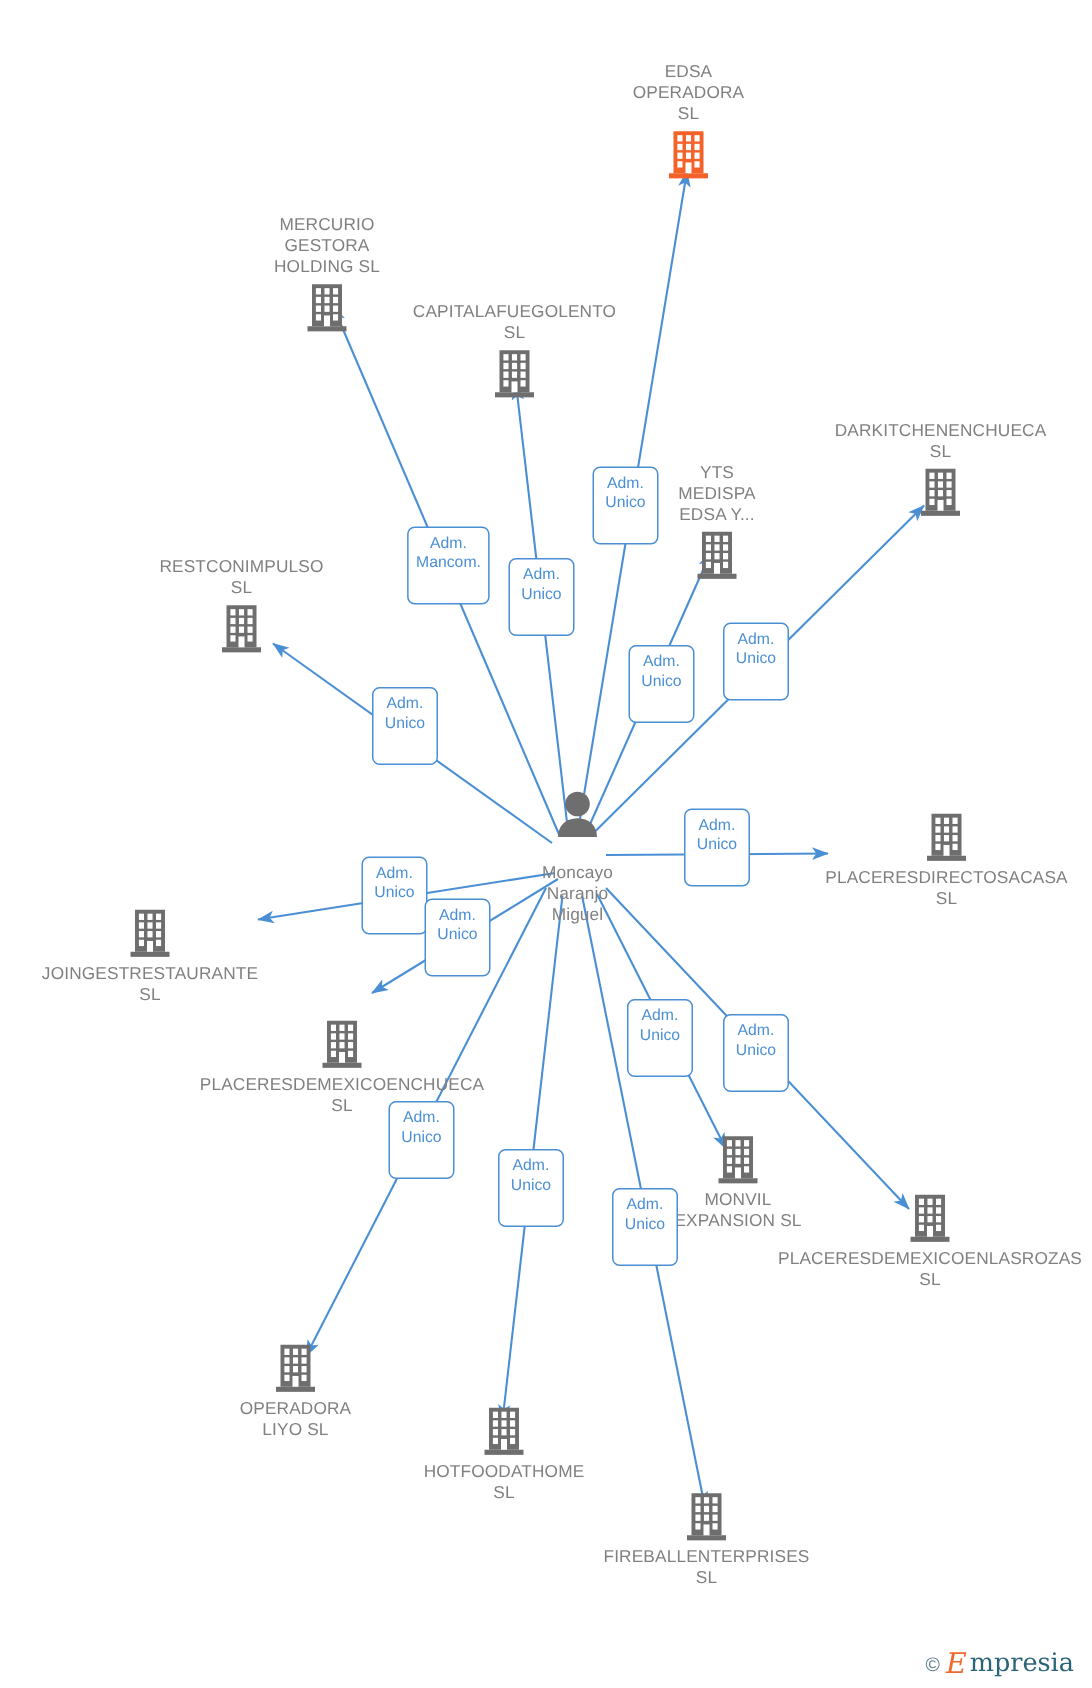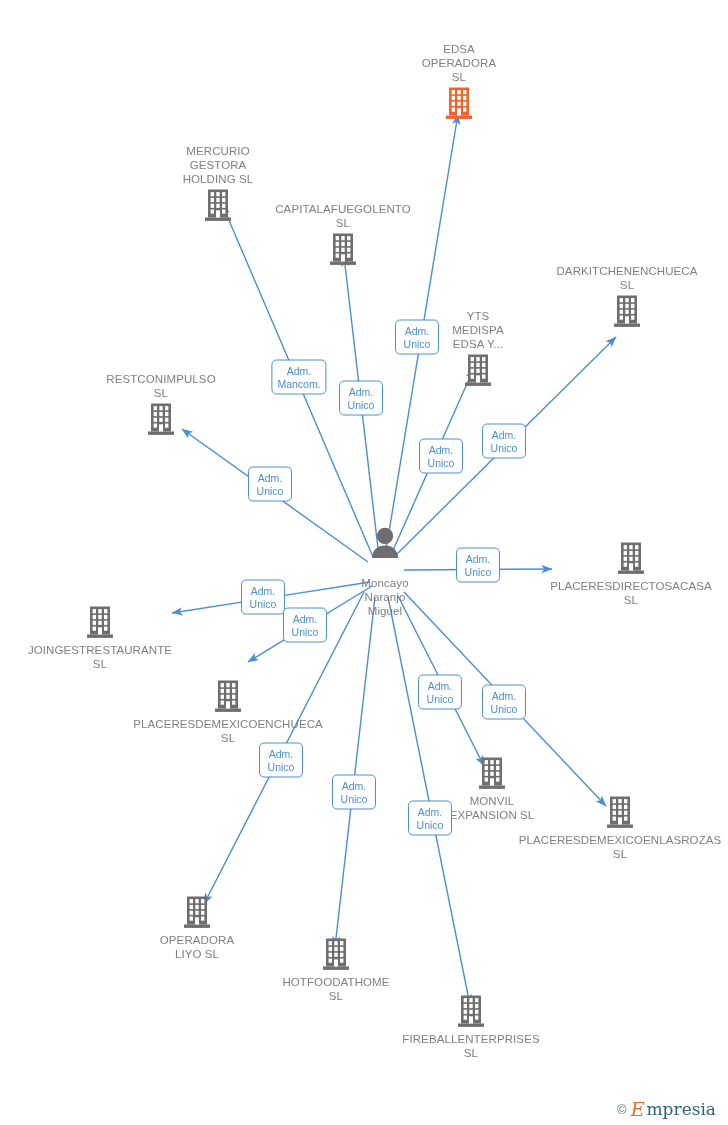--- a/index.html
+++ b/index.html
@@ -57,21 +57,21 @@
     position: absolute;
     transform: translate(-50%, -50%);
     box-sizing: border-box;
     border: 1.4px solid #4a8fd4;
     border-radius: 5px;
     background: #ffffff;
     color: #4a8fd4;
     font-size: 10.5px;
     line-height: 13px;
     text-align: center;
-    padding: 4px 5px 3px 5px;
+    padding: 4px 5px 20px 5px;
     white-space: pre-line;
     min-width: 44px;
   }
 
   #watermark {
     position: absolute;
     right: 8px;
     bottom: 6px;
     display: flex;
     align-items: center;
@@ -227,21 +227,21 @@
               <rect x="7.6" y="15.2" width="3.4" height="4.2"></rect>
               <rect x="13.3" y="15.2" width="3.4" height="4.2"></rect>
               <rect x="19" y="15.2" width="3.4" height="4.2"></rect>
               <rect x="7.6" y="21" width="3.4" height="4.2"></rect>
               <rect x="19" y="21" width="3.4" height="4.2"></rect>
               <rect x="13.0" y="21.8" width="4.0" height="7.2"></rect>
             </g>
           </svg>
         </div>
       </div>
-      <div class="node" style="left: 627px; top: 296px; justify-content: flex-end;">
+      <div class="node" style="left: 627px; top: 313px; justify-content: flex-end;">
         <div class="node-label company-top">DARKITCHENENCHUECA
 SL</div>
         <div class="icon-building">
           <svg width="30" height="34" viewBox="0 0 30 34">
             <g fill="#6e6e6e">
               <path d="M5,1 h20 v28 h-20 z"></path>
               <rect x="2" y="29" width="26" height="3.4"></rect>
             </g>
             <g fill="#ffffff">
               <rect x="7.6" y="3.6" width="3.4" height="4.2"></rect>

